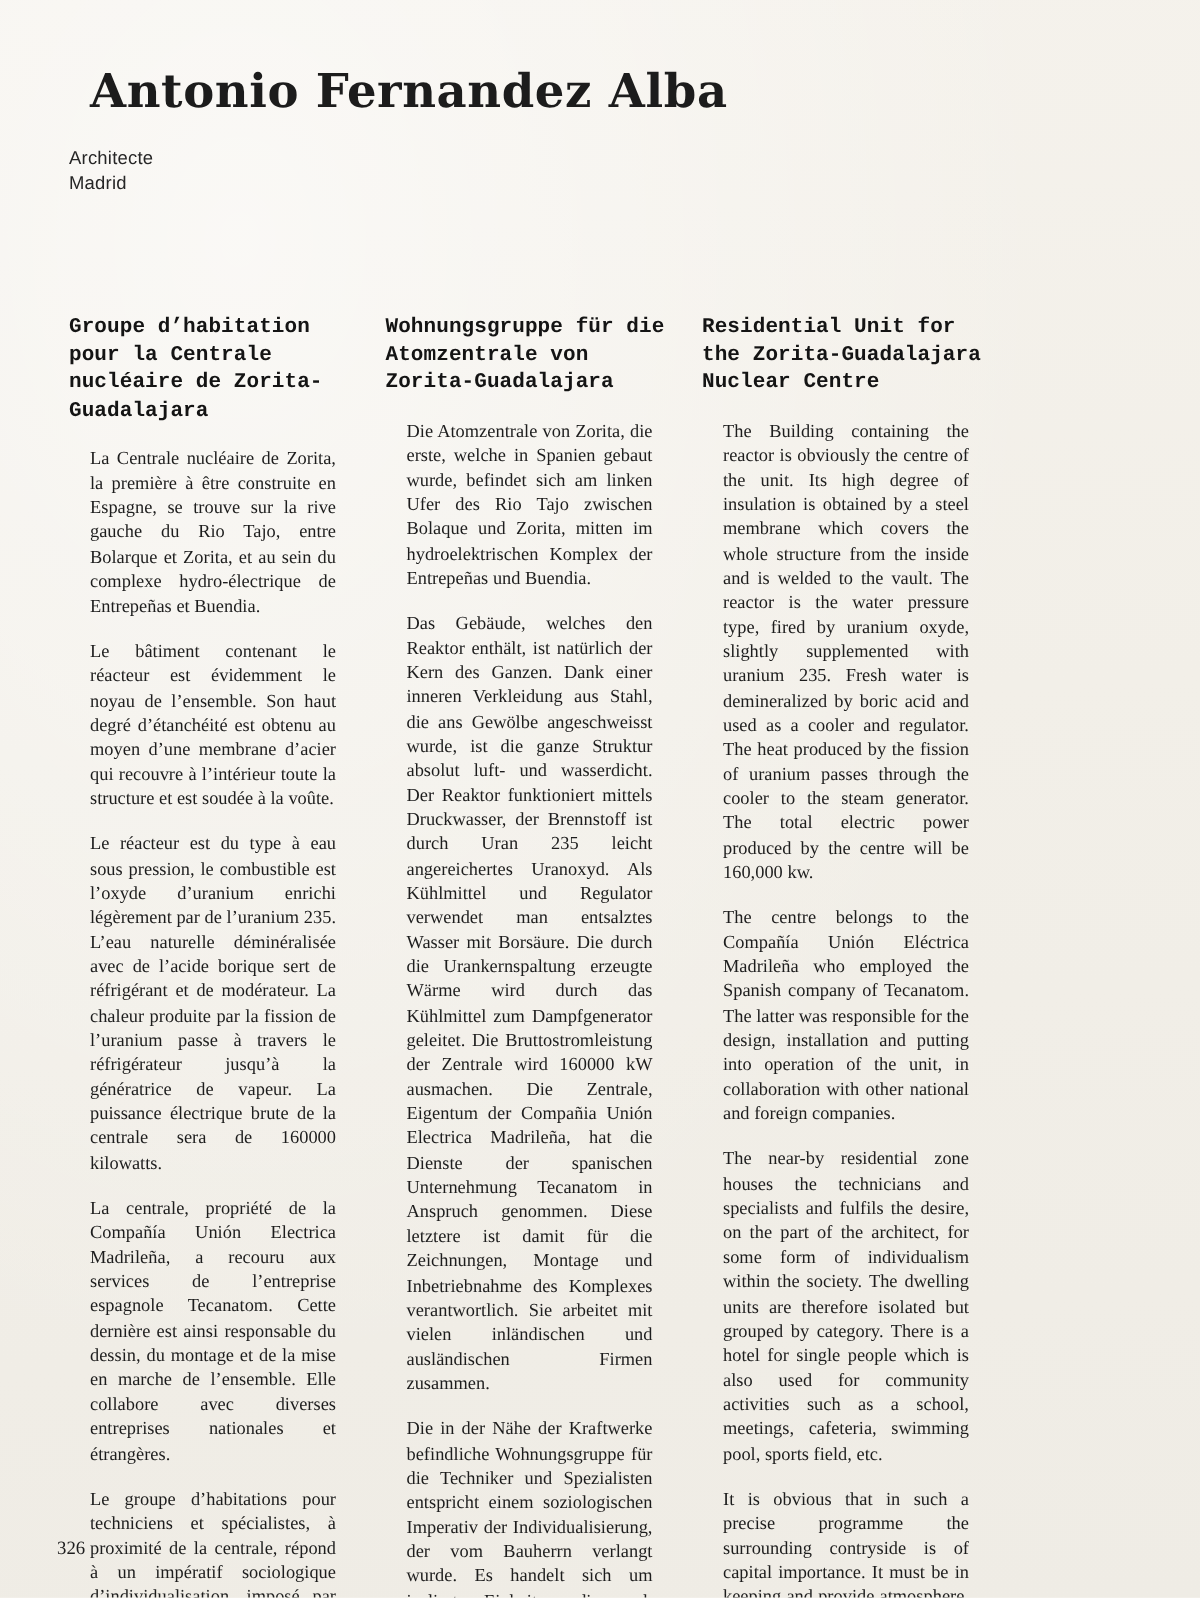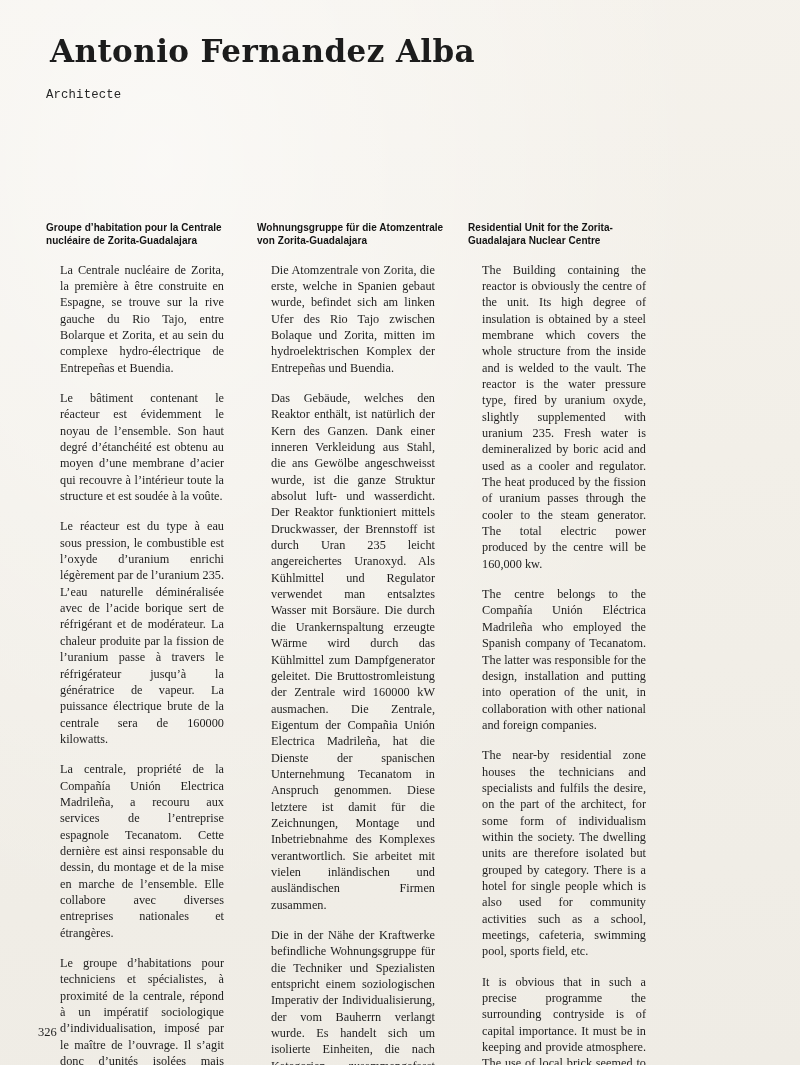--- a/index.html
+++ b/index.html
@@ -29,25 +29,25 @@
     left: 46px;
     top: 30px;
     width: 700px;
   }
   .doc-title {
     font-family: "DejaVu Serif", "Liberation Serif", serif;
     font-weight: 700;
     font-size: 31px;
     letter-spacing: 0.4px;
     color: #1c1c1c;
-    margin: 4px;
+    margin: 14px;
     line-height: 1.15;
   }
   .doc-subtitle {
-    font-family: Liberation Mono, monospace;
+    font-family: Liberation Sans, sans-serif;
     font-size: 12.3px;
     color: #262626;
     margin: 0;
     line-height: 1.42;
     letter-spacing: 0.15px;
   }
   .doc-sub-1 { margin-top: 17px; }
 
   .columns {
     position: absolute;
@@ -55,25 +55,25 @@
     top: 209px;
     width: 706px;
     display: flex;
     gap: 19px;
   }
   .col {
     width: 192px;
     flex: 0 0 192px;
   }
   .col-heading {
-    font-family: Liberation Sans, sans-serif;
+    font-family: Liberation Mono, monospace;
     font-weight: 700;
-    font-size: 10px;
+    font-size: 14px;
     line-height: 1.33;
-    margin: 12px 0 8px 0;
+    margin: 0 0 8px 0;
     color: #141414;
     letter-spacing: 0.05px;
   }
   .col-body p {
     margin: 14px;
     font-size: 12.25px;
     line-height: 1.335;
     text-align: justify;
     text-justify: inter-word;
     hyphens: manual;
@@ -94,20 +94,21 @@
   .col-en .col-body p { text-align: justify; }
 </style>
 </head>
 <body>
 
 <div class="page">
 
   <div class="header">
     <h1 class="doc-title">Antonio Fernandez Alba</h1>
     <p class="doc-subtitle doc-sub-1">Architecte</p>
+    <p class="doc-subtitle">Madrid</p>
   </div>
 
   <div class="columns">
 
     <div class="col col-fr">
       <h2 class="col-heading">Groupe d’habitation pour la Centrale nucléaire de Zorita-Guadalajara</h2>
       <div class="col-body">
           <p>La Centrale nucléaire de Zorita, la première à être construite en Espagne, se trouve sur la rive gauche du Rio Tajo, entre Bolarque et Zorita, et au sein du complexe hydro-électrique de Entrepeñas et Buendia.</p>
           <p>Le bâtiment contenant le réacteur est évidemment le noyau de l’ensemble. Son haut degré d’étanchéité est obtenu au moyen d’une membrane d’acier qui recouvre à l’intérieur toute la structure et est soudée à la voûte.</p>
           <p>Le réacteur est du type à eau sous pression, le combustible est l’oxyde d’uranium enrichi légèrement par de l’uranium 235. L’eau naturelle déminéralisée avec de l’acide borique sert de réfrigérant et de modérateur. La chaleur produite par la fission de l’uranium passe à travers le réfrigérateur jusqu’à la génératrice de vapeur. La puissance électrique brute de la centrale sera de 160000 kilowatts.</p>

